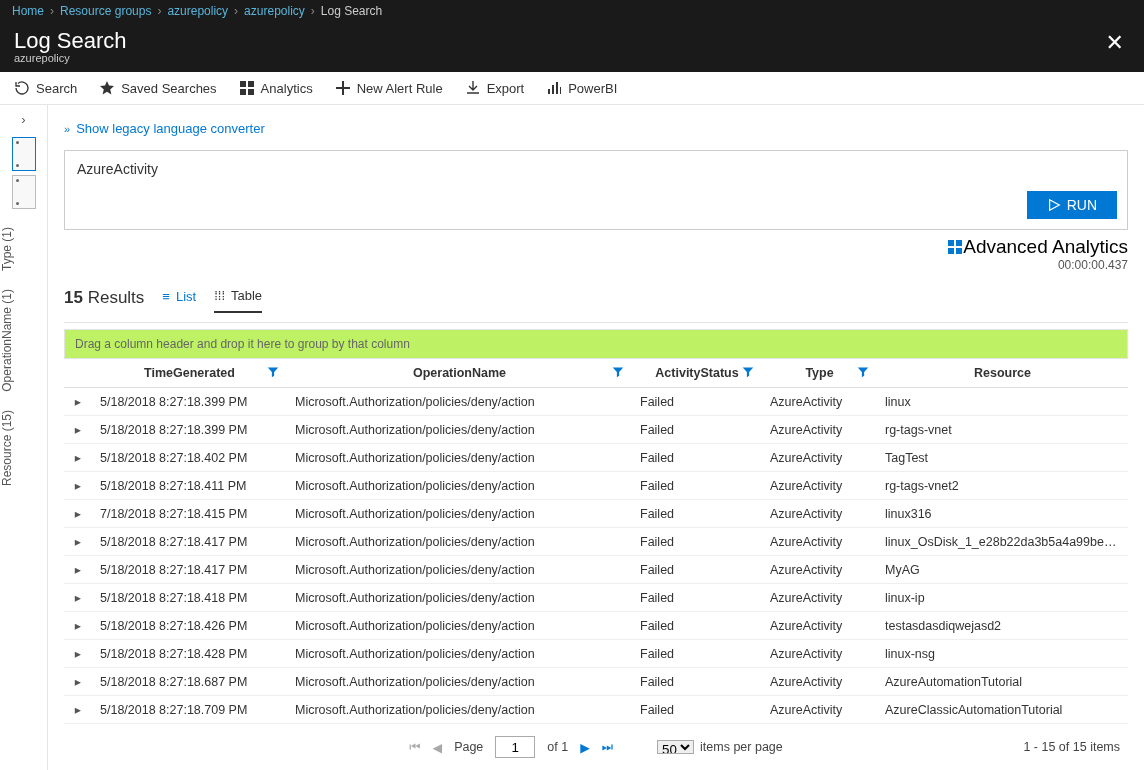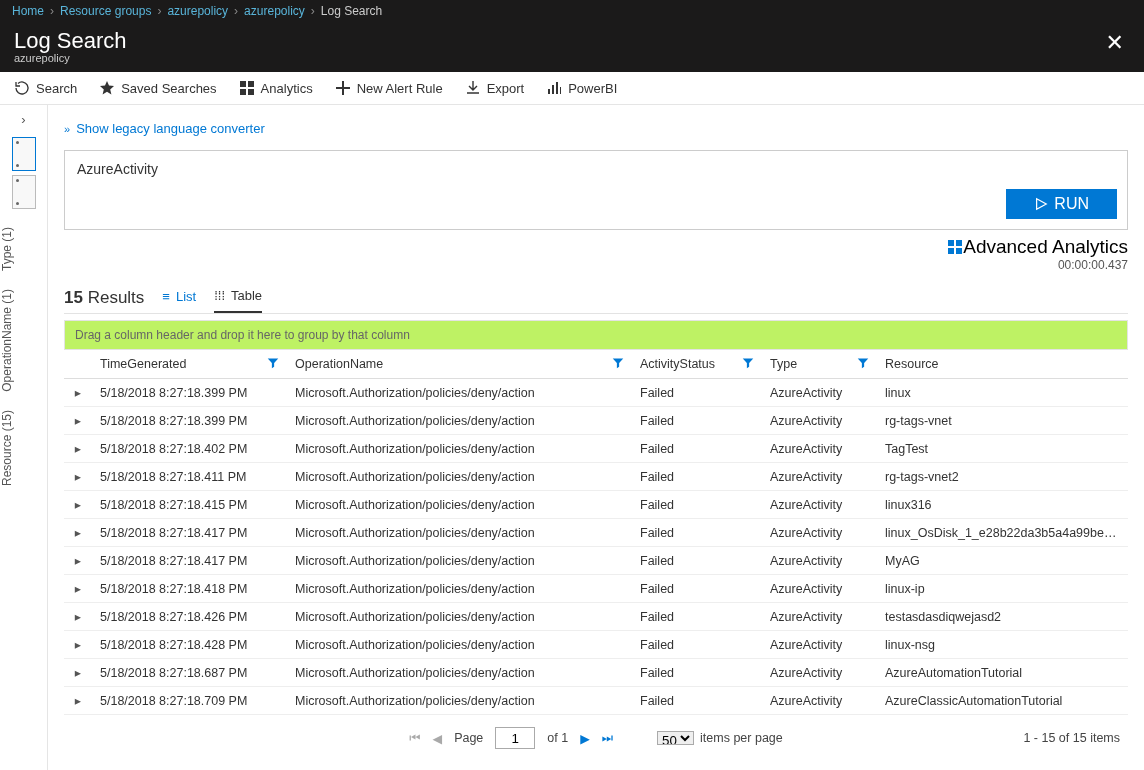--- a/index.html
+++ b/index.html
@@ -29,38 +29,38 @@
   .thumb::before{content:''; position:absolute; bottom:3px; left:3px; width:3px; height:3px; background:#666; border-radius:50%;}
   .vlabel { writing-mode: vertical-rl; transform: rotate(180deg); font-size:12px; color:#555; margin:18px 0;}
   
   .main { flex:1; padding:0 16px 10px 16px; overflow:auto;}
   
   .legacy-link { color:#0078d4; cursor:pointer; display:flex; align-items:center; gap:6px; margin:16px 0 14px;}
   .legacy-link .chev { font-size:11px; }
   
   .query-box { border:1px solid #ccc; min-height:80px; padding:10px 12px 10px 12px; position:relative; margin-bottom:6px; }
   .query-text { font-size:14px; }
-  .run-btn { position:absolute; right:10px; bottom:10px; background:#0078d4; color:#fff; border:none; padding:6px 28px; font-size:16px; display:flex; align-items:center; gap:6px; cursor:pointer;}
+  .run-btn { position:absolute; right:10px; bottom:10px; background:#0078d4; color:#fff; border:none; padding:6px 20px; font-size:14px; display:flex; align-items:center; gap:6px; cursor:pointer;}
   .run-btn svg{width:14px;height:14px;}
   
   .adv-row { display:flex; justify-content:flex-end; align-items:center; gap:10px;}
   .adv-link { color:#000000; cursor:pointer; display:flex; align-items:center; gap:0; font-size:19px;}
   .adv-link svg{width:16px;height:16px;}
   .timing { text-align:right; font-size:12px; color:#555;}
   
-  .result-header { display:flex; align-items:center; gap:18px; margin-top:10px; border-bottom:1px solid #e3e3e3; padding-bottom:0px;}
+  .result-header { display:flex; align-items:center; gap:18px; margin-top:10px; border-bottom:1px solid #e3e3e3; padding-bottom:9px;}
   .result-count { font-size:17px; font-weight:600; }
   .result-count span{font-weight:400;}
   .view-toggle { display:flex; align-items:center; gap:6px; cursor:pointer; color:#0078d4; padding:6px 0 8px; font-size:13px;}
   .view-toggle.active { color:#333; border-bottom:2px solid #333; }
   
   .group-hint { background:#bef264; border:1px solid #e3e3e3; border-bottom:none; padding:7px 10px; color:#666; font-size:12px; margin-top:6px;}
   
   table.data { width:100%; border-collapse:collapse; font-size:12.5px;}
-  table.data thead th { text-align:left; font-weight:400; padding:7px 8px; border-bottom:1px solid #ddd; border-top:1px solid #e3e3e3; background:#fff; position:relative; white-space:nowrap;}
+  table.data thead th { text-align:center; font-weight:700; padding:7px 8px; border-bottom:1px solid #ddd; border-top:1px solid #e3e3e3; background:#fff; position:relative; white-space:nowrap;}
   table.data thead th .filter-icon { position:absolute; right:8px; top:7px; color:#0078d4; cursor:pointer;}
   table.data tbody td { padding:6px 8px; border-bottom:1px solid #eee; white-space:nowrap; overflow:hidden; text-overflow:ellipsis; max-width:250px;}
   .expcol { width:28px; text-align:center; color:#555; cursor:pointer;}
   
   .pager { display:flex; align-items:center; justify-content:center; gap:12px; padding:12px 8px 2px; font-size:12.5px; color:#444; position:relative;}
   .pager .nav-btn { cursor:pointer; color:#555; opacity:.5; }
   .pager .nav-btn.enabled{color:#0078d4; opacity:1;}
   .pager input.page-input { width:40px; height:22px; text-align:center; border:1px solid #aaa; }
   .pager .ipp { display:flex; align-items:center; gap:6px;}
   .pager select { height:14px; border:1px solid #aaa; }
@@ -243,21 +243,21 @@
           <tr>
             <td class="expcol">▸</td>
             <td>5/18/2018 8:27:18.411 PM</td>
             <td>Microsoft.Authorization/policies/deny/action</td>
             <td>Failed</td>
             <td>AzureActivity</td>
             <td>rg-tags-vnet2</td>
           </tr>
           <tr>
             <td class="expcol">▸</td>
-            <td>5/18/2018 8:27:18.415 PM</td>
+            <td>7/18/2018 8:27:18.415 PM</td>
             <td>Microsoft.Authorization/policies/deny/action</td>
             <td>Failed</td>
             <td>AzureActivity</td>
             <td>linux316</td>
           </tr>
           <tr>
             <td class="expcol">▸</td>
             <td>5/18/2018 8:27:18.417 PM</td>
             <td>Microsoft.Authorization/policies/deny/action</td>
             <td>Failed</td>

